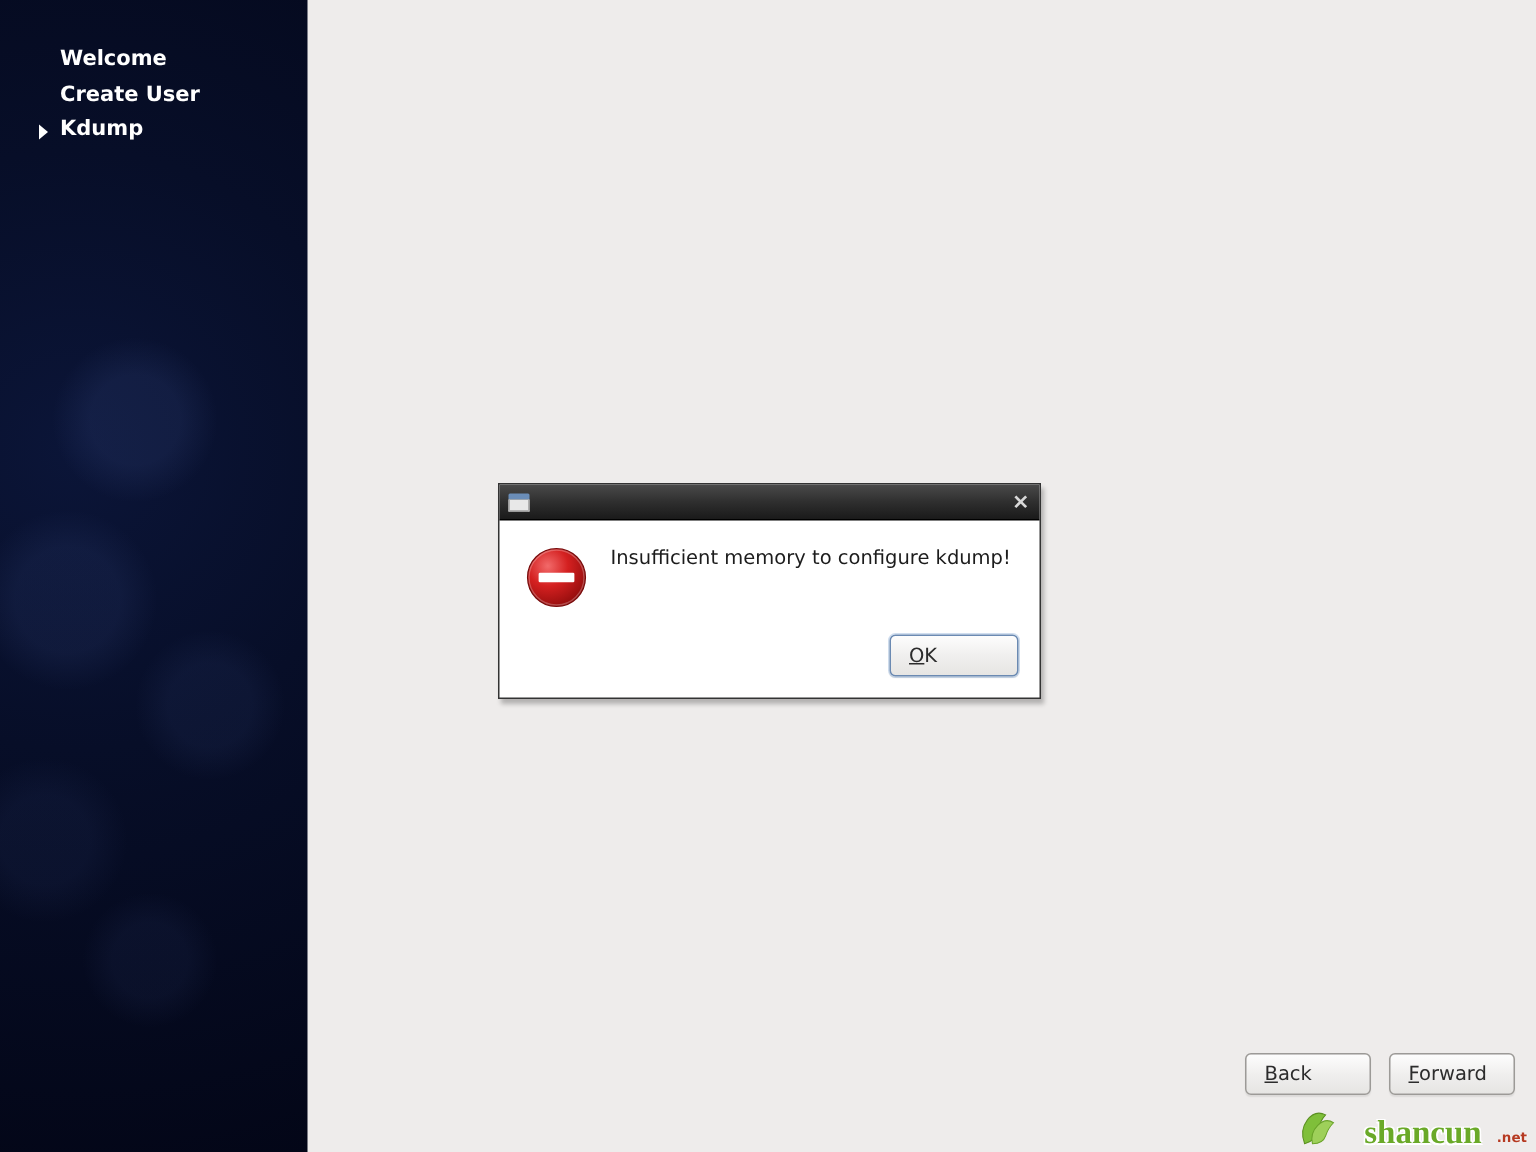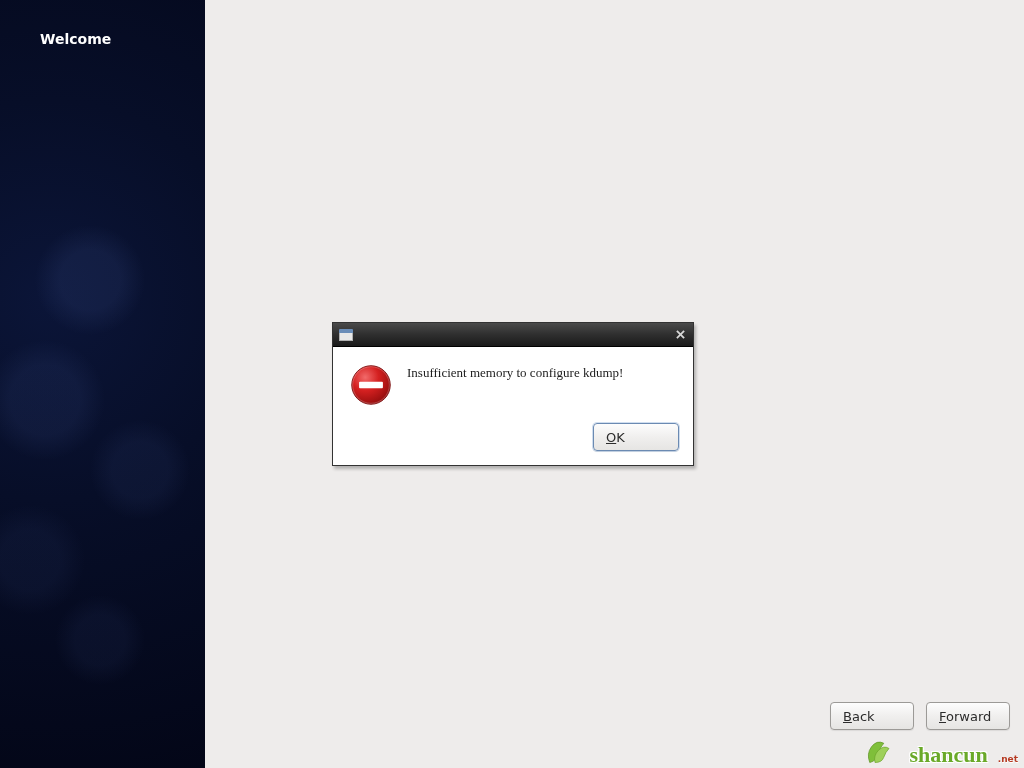--- a/index.html
+++ b/index.html
@@ -132,21 +132,20 @@
       color: #dcdcdc;
       font-size: 13px;
       font-weight: bold;
       cursor: pointer;
     }
     .dialog-body {
       display: flex;
       padding: 16px 16px 8px 16px;
       gap: 14px;
       align-items: flex-start;
-      font-family: Liberation Serif, serif;
     }
     .error-icon {
       width: 44px;
       height: 44px;
       flex-shrink: 0;
     }
     .dialog-message {
       font-size: 13px;
       color: #1c1c1c;
       padding-top: 2px;
@@ -191,20 +190,26 @@
       margin-bottom: 2px;
       text-align: right;
     }
   </style>
 </head>
 <body>
 
 <div class="sidebar">
   <div class="sidebar-item">
     <span>Welcome</span>
+  </div>
+  <div class="sidebar-item">
+    <span>Create User</span>
+  </div>
+  <div class="sidebar-item current">
+    <span>Kdump</span>
   </div>
 </div>
 
 <div class="main">
   <div class="footer-buttons">
     <div class="btn">
       <span><span class="u">B</span>ack</span>
     </div>
     <div class="btn">
       <span><span class="u">F</span>orward</span>

